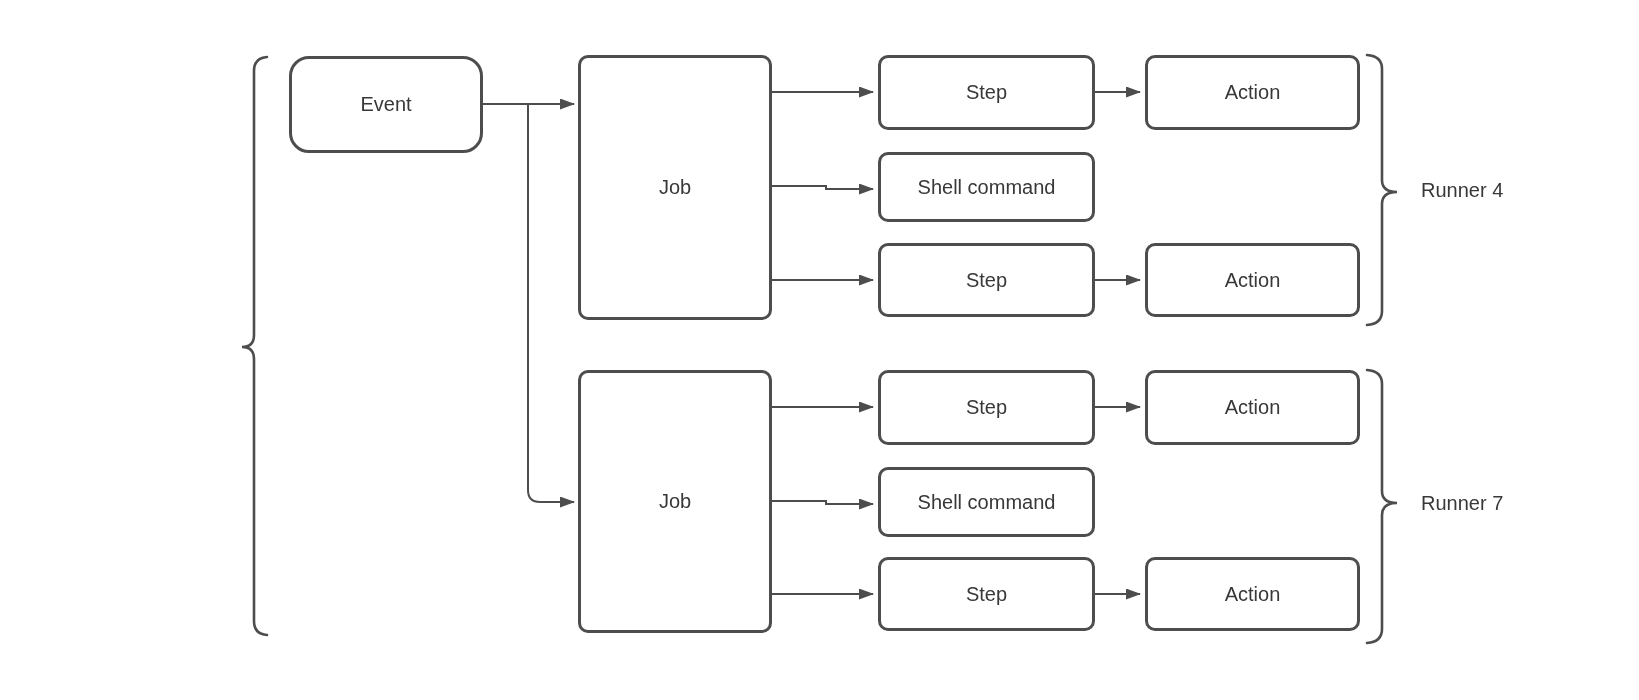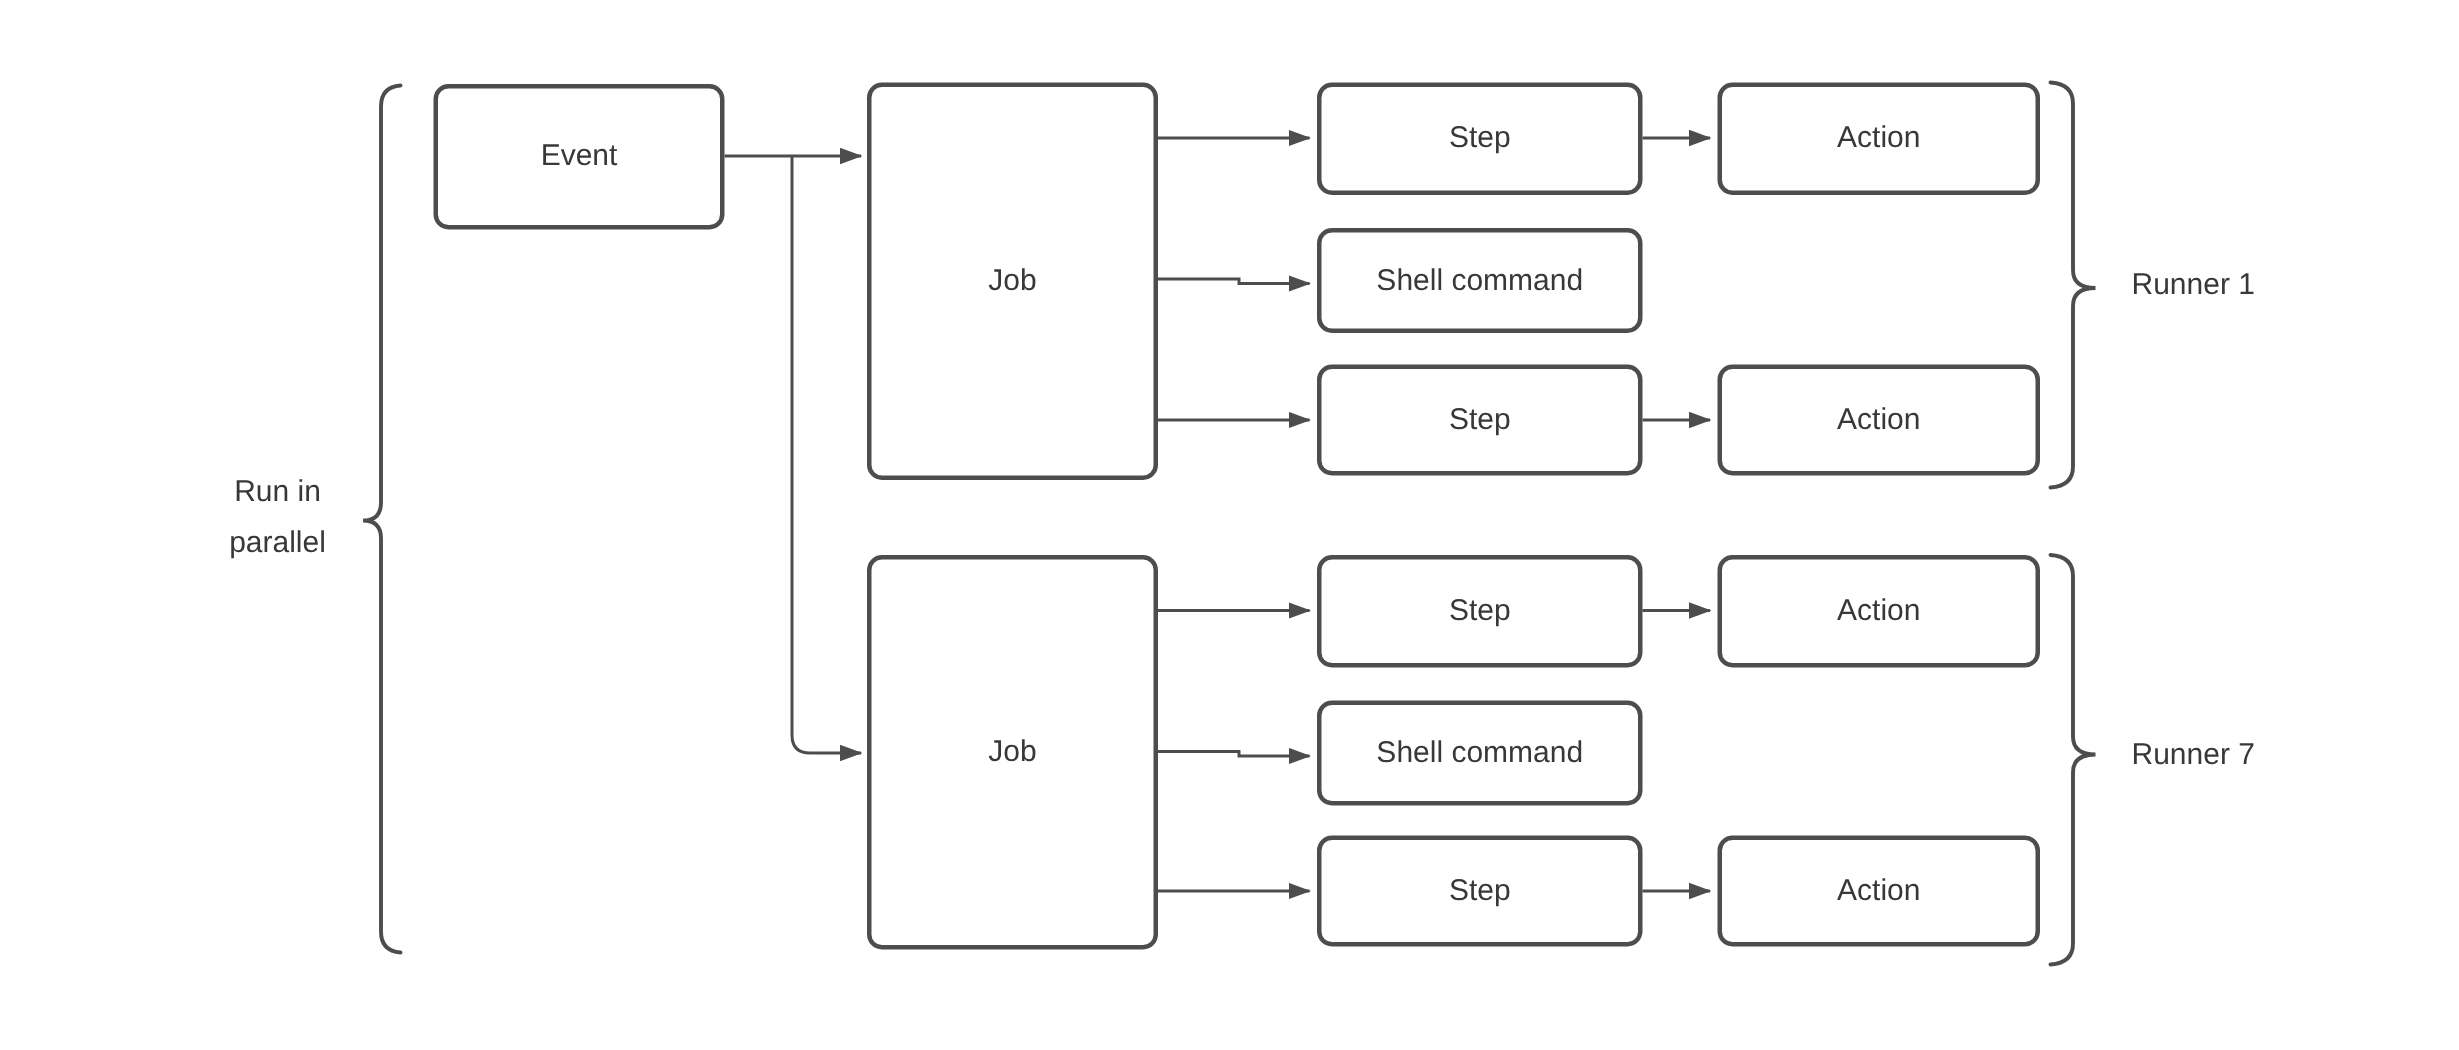--- a/index.html
+++ b/index.html
@@ -43,21 +43,21 @@
     white-space: nowrap;
   }
   .side-label.multiline {
     text-align: center;
     line-height: 34px;
     white-space: normal;
   }
   .side-label.multiline span { display: block; }
 
   
-  #event  { left: 289px; top: 56px;  width: 194px; height: 97px; }
+  #event  { left: 289px; top: 56px;  width: 194px; height: 97px; border-radius: 20px; }
   #job1   { left: 578px; top: 55px;  width: 194px; height: 265px; }
   #job2   { left: 578px; top: 370px; width: 194px; height: 263px; }
 
   #step1  { left: 878px; top: 55px;  width: 217px; height: 75px; }
   #shell1 { left: 878px; top: 152px; width: 217px; height: 70px; }
   #step3  { left: 878px; top: 243px; width: 217px; height: 74px; }
   #step4  { left: 878px; top: 370px; width: 217px; height: 75px; }
   #shell2 { left: 878px; top: 467px; width: 217px; height: 70px; }
   #step6  { left: 878px; top: 557px; width: 217px; height: 74px; }
 
@@ -99,39 +99,35 @@
     <path d="M1095,407 H1140" fill="none" stroke="#4d4d4d" stroke-width="2" marker-end="url(#arrow)"></path>
     <path d="M1095,594 H1140" fill="none" stroke="#4d4d4d" stroke-width="2" marker-end="url(#arrow)"></path>
 
     <path d="M267,57 Q254,58 254,71 V335 Q254,347 242,347 Q254,347 254,359 V621 Q254,634 267,635" fill="none" stroke="#4d4d4d" stroke-width="2.6" stroke-linecap="round"></path>
 
     <path d="M1367,55 Q1382,56 1382,69 V180 Q1382,192 1397,192 Q1382,192 1382,204 V311 Q1382,324 1367,325" fill="none" stroke="#4d4d4d" stroke-width="2.6" stroke-linecap="round"></path>
 
     <path d="M1367,370 Q1382,371 1382,384 V491 Q1382,503 1397,503 Q1382,503 1382,515 V629 Q1382,642 1367,643" fill="none" stroke="#4d4d4d" stroke-width="2.6" stroke-linecap="round"></path>
   </svg>
 
-  <div class="side-label multiline" id="parallel-label">
-    <span>Run in</span>
-    <span>parallel</span>
-  </div>
 
   <div class="node" id="event">Event</div>
 
   <div class="node" id="job1">Job</div>
   <div class="node" id="job2">Job</div>
 
   <div class="node" id="step1">Step</div>
   <div class="node" id="shell1">Shell command</div>
   <div class="node" id="step3">Step</div>
 
   <div class="node" id="step4">Step</div>
   <div class="node" id="shell2">Shell command</div>
   <div class="node" id="step6">Step</div>
 
   <div class="node" id="action1">Action</div>
   <div class="node" id="action3">Action</div>
   <div class="node" id="action4">Action</div>
   <div class="node" id="action6">Action</div>
 
-  <div class="side-label" id="runner1-label">Runner 1</div>
+  <div class="side-label" id="runner1-label">Runner 4</div>
   <div class="side-label" id="runner2-label">Runner 7</div>
 
 </div>
 
 </body></html>

